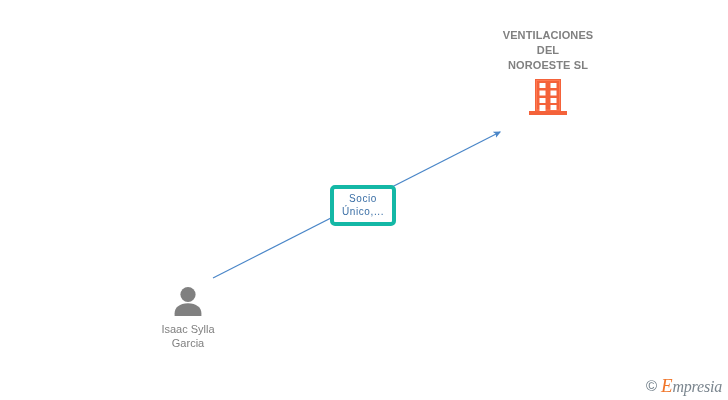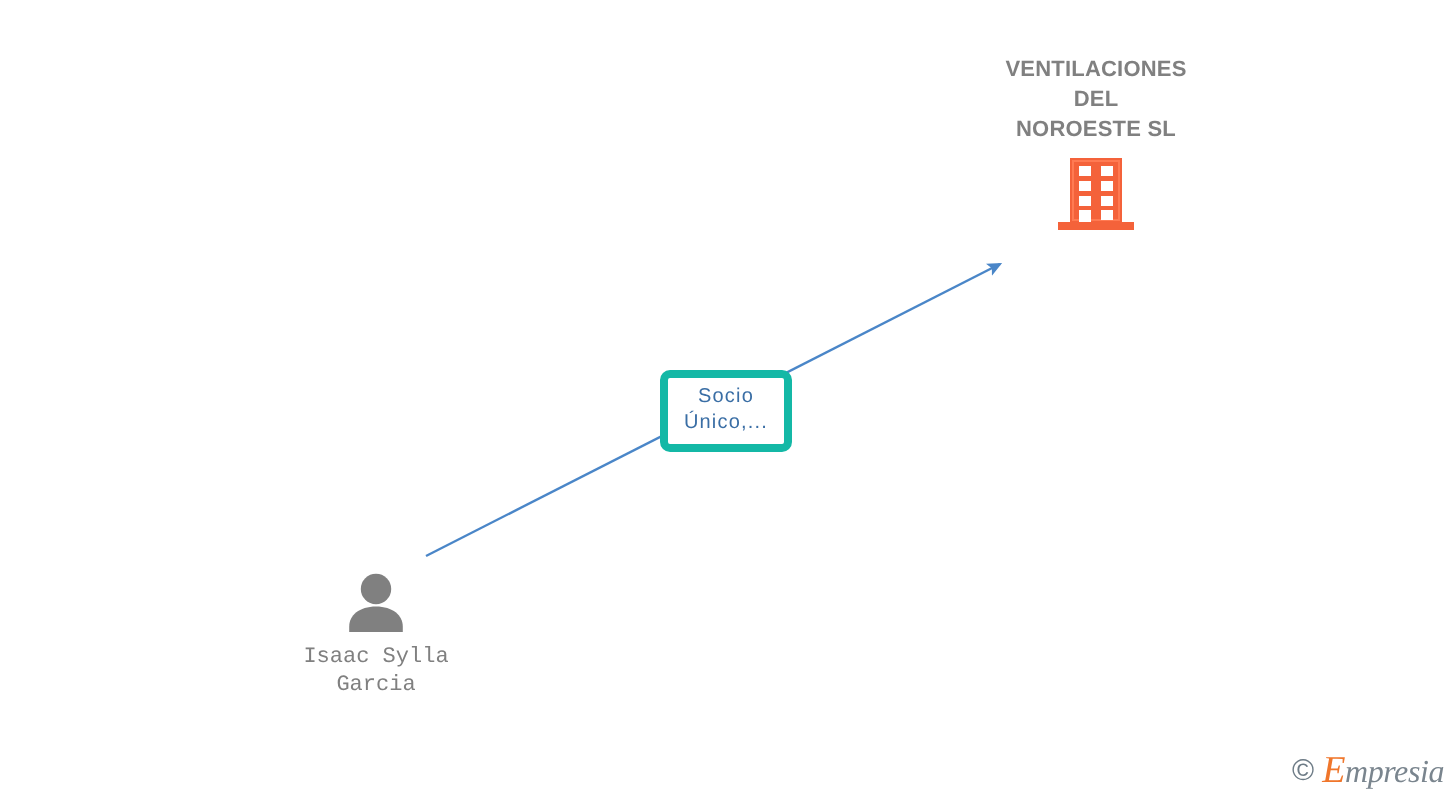--- a/index.html
+++ b/index.html
@@ -58,21 +58,21 @@
     display: flex;
     align-items: flex-start;
     justify-content: center;
   }
   .person-name {
     margin-top: 4px;
     font-size: 11px;
     color: #808080;
     line-height: 14px;
     white-space: pre-line;
-    font-family: Liberation Mono, monospace;
+    font-family: Liberation Sans, sans-serif;
   }
 
   
   .connector-svg {
     position: absolute;
     left: 0;
     top: 0;
     width: 728px;
     height: 400px;
     pointer-events: none;

